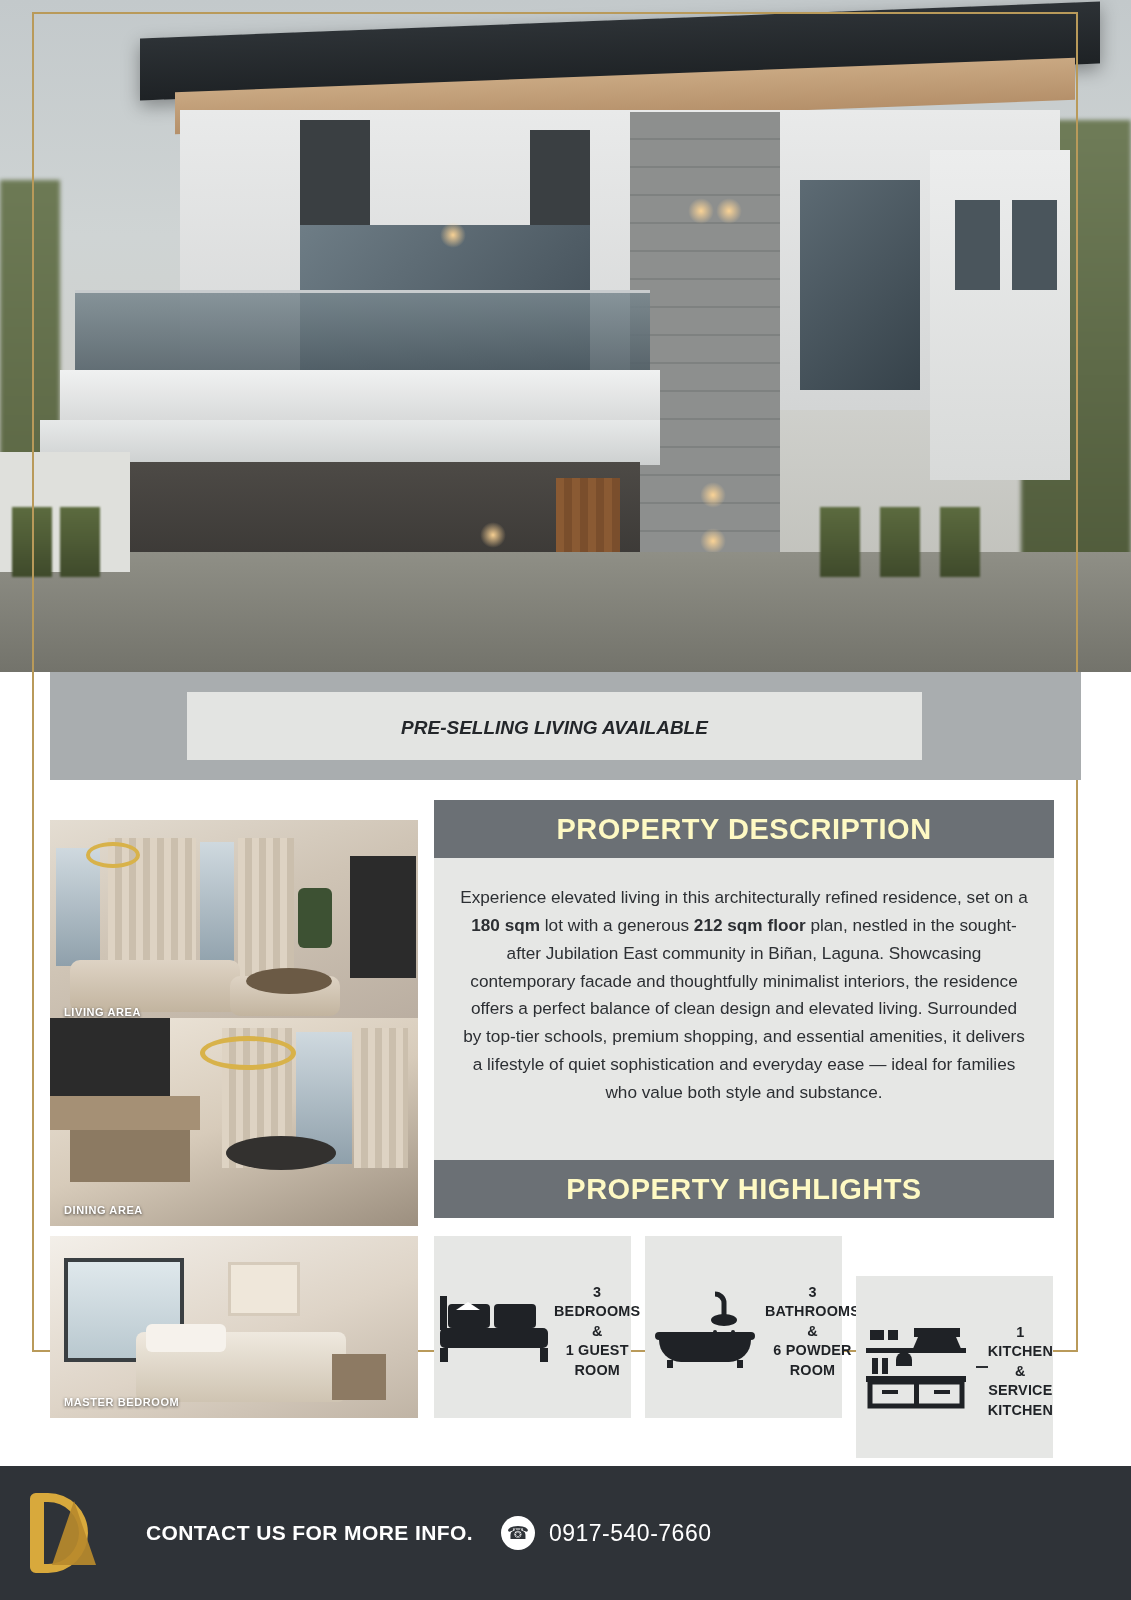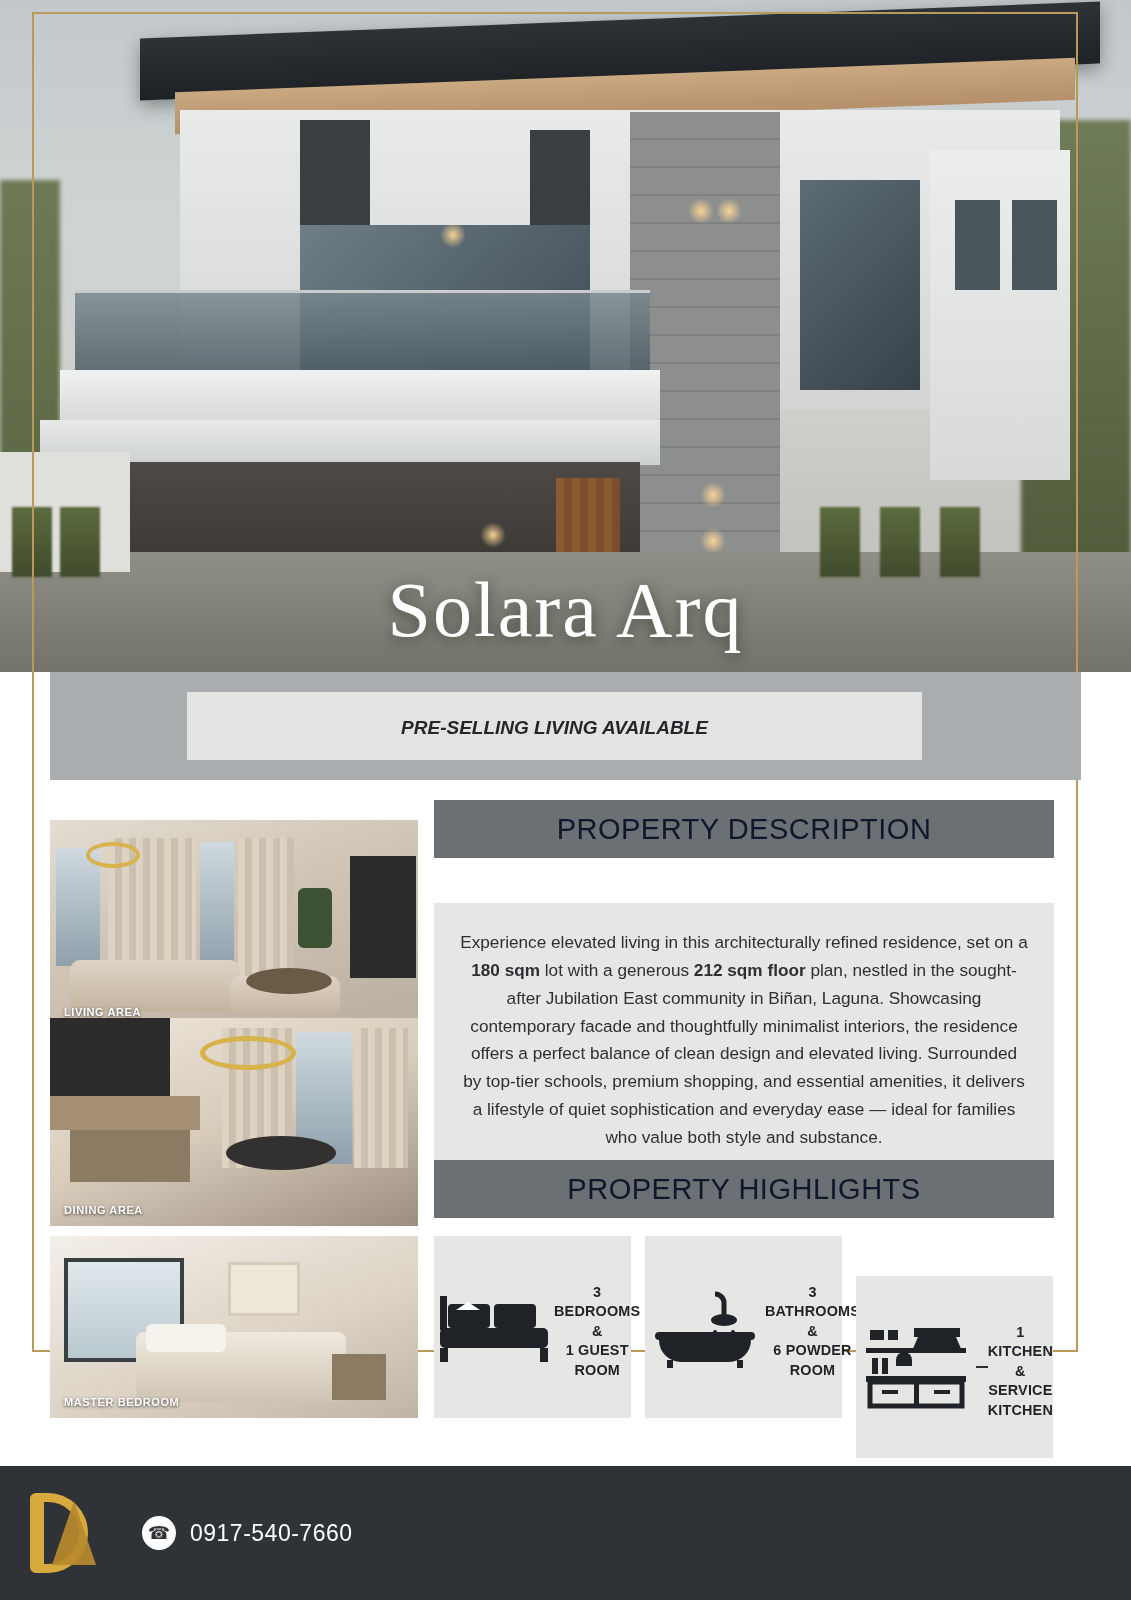--- a/index.html
+++ b/index.html
@@ -173,29 +173,29 @@
   .pcurtain { position:absolute; background: repeating-linear-gradient(90deg,#ded3c3 0,#ded3c3 7px,#cbbfad 7px,#cbbfad 14px); }
   .psofa { position:absolute; background: linear-gradient(180deg,#ded3c4,#c2b49f); border-radius:10px; }
   .pring { position:absolute; border:5px solid #d8b24a; border-radius:50%; }
   .ptable { position:absolute; background:#6b5a45; border-radius:50%; }
 
   
   .hdr {
     position:absolute; left:434px; width:620px; height:58px;
     background:#6b7075;
     display:flex; align-items:center; justify-content:center;
-    color:#0f172a; font-size:29px; font-weight:400; letter-spacing:.5px;
+    color:#fef9c3; font-size:29px; font-weight:700; letter-spacing:.5px;
   }
   #hdr-desc { top:800px; }
   #hdr-high { top:1160px; }
   .desc-body {
     position:absolute; left:434px; top:858px; width:620px; height:302px;
     background:#e6e7e5;
     padding:26px 26px 0 26px;
-    font-size:17.2px; line-height:1.62; color:#2c2f33; text-align:center;margin-top:45px;
+    font-size:17.2px; line-height:1.62; color:#2c2f33; text-align:center;
   }
   .desc-body b { font-weight:700; }
 
   
   .hl-card {
     position:absolute; top:1236px; width:197px; height:182px;
     background:#e6e7e5;
     display:flex; flex-direction:row; align-items:center;
   }
   #hl-1 { left:434px; }
@@ -276,21 +276,20 @@
   </div>
 
   <div class="ground"></div>
   <div class="wall-left"></div>
   <div class="plant" style="left:12px;"></div>
   <div class="plant" style="left:60px;"></div>
   <div class="plant" style="left:820px;"></div>
   <div class="plant" style="left:880px;"></div>
   <div class="plant" style="left:940px;"></div>
 
-  <div class="brand-title">Solara Arq</div>
 </div>
 
 <div class="hero-frame"></div>
 
 <div class="price-band">
   <div class="price-inner">
     <div class="price-sub">PRE-SELLING LIVING AVAILABLE</div>
   </div>
 </div>
 
@@ -399,15 +398,16 @@
     <div>1 KITCHEN &amp;</div>
     <div>SERVICE KITCHEN</div>
   </div>
 </div>
 
 <div class="footer">
   <div class="logo">
     <div class="logo-d"></div>
     <div class="logo-a"></div>
   </div>
+  <div class="contact-label">CONTACT US FOR MORE INFO.</div>
   <div class="phone-ico">☎</div>
   <div class="phone-num">0917-540-7660</div>
 </div>
 
 </body></html>

